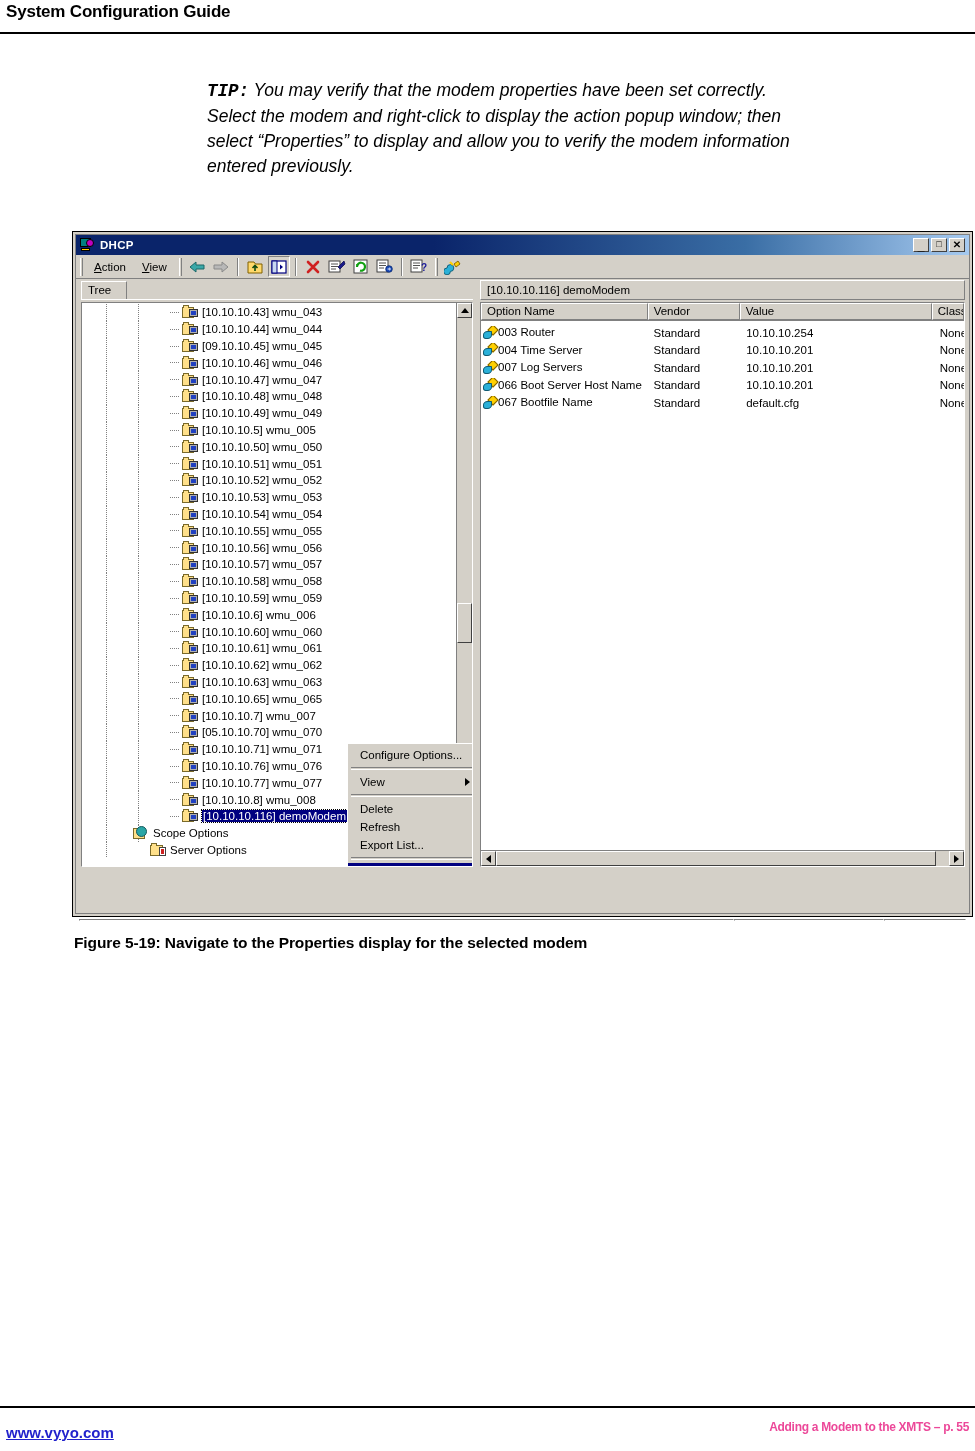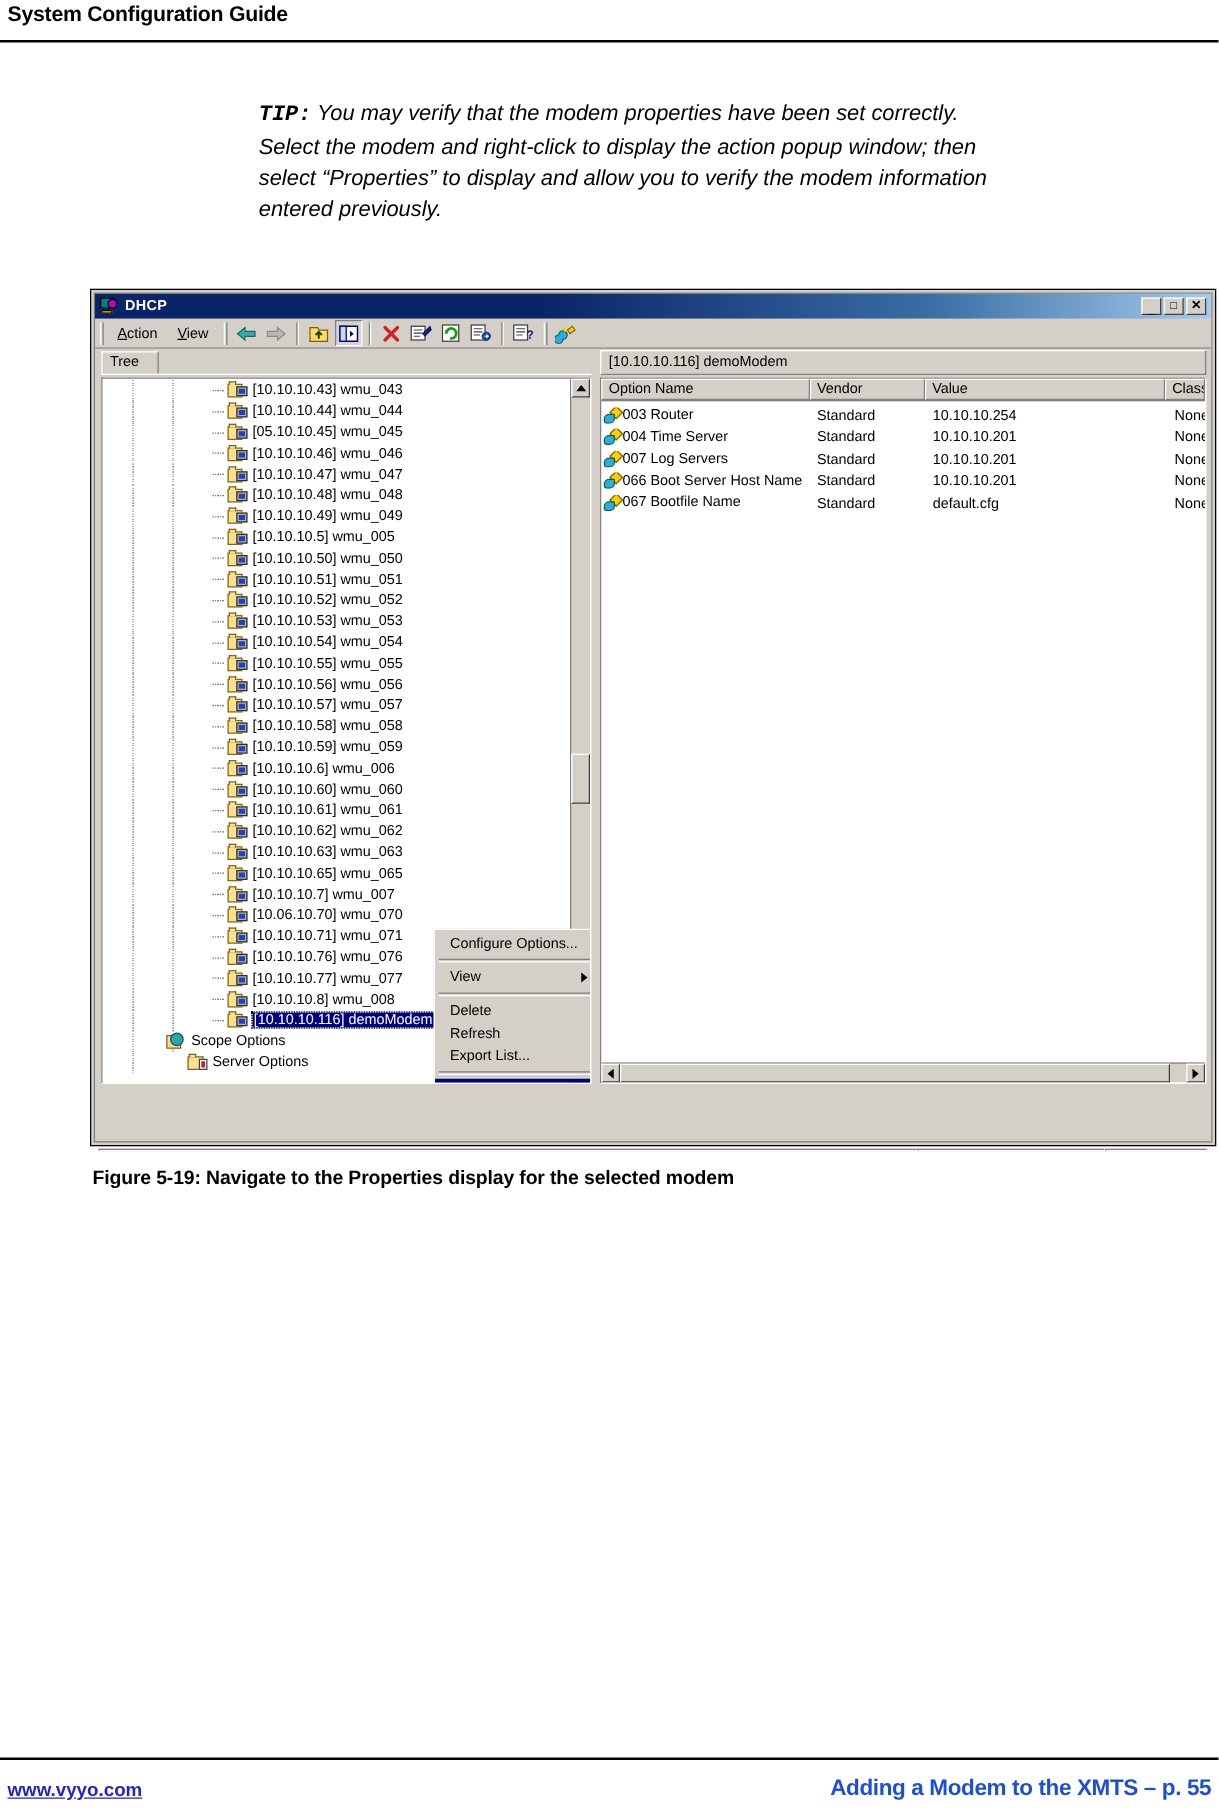--- a/index.html
+++ b/index.html
@@ -47,23 +47,23 @@
     top: 1424px;
     font-size: 15px;
     font-weight: bold;
     color: #2222cc;
     text-decoration: underline;
   }
   .footer-right {
     position: absolute;
     right: 6px;
     top: 1420px;
-    font-size: 18px;
+    font-size: 12px;
     font-weight: bold;
-    color: #1d4ed8;
+    color: #ec4899;
     letter-spacing: -0.3px;
     white-space: nowrap;
   }
 
   
   .tip-block {
     position: absolute;
     left: 207px;
     top: 78px;
     width: 600px;
@@ -757,21 +757,21 @@
             <span class="label">[10.10.10.44] wmu_044</span>
           </div>
           <div class="tree-row">
             <div class="guide g1"></div>
             <div class="guide g2"></div>
             <div class="elbow"></div>
             <div class="node-icon ico-client">
               <div class="f"></div>
               <div class="m"></div>
             </div>
-            <span class="label">[05.10.10.45] wmu_045</span>
+            <span class="label">[09.10.10.45] wmu_045</span>
           </div>
           <div class="tree-row">
             <div class="guide g1"></div>
             <div class="guide g2"></div>
             <div class="elbow"></div>
             <div class="node-icon ico-client">
               <div class="f"></div>
               <div class="m"></div>
             </div>
             <span class="label">[10.10.10.46] wmu_046</span>
@@ -987,21 +987,21 @@
             <span class="label">[10.10.10.7] wmu_007</span>
           </div>
           <div class="tree-row">
             <div class="guide g1"></div>
             <div class="guide g2"></div>
             <div class="elbow"></div>
             <div class="node-icon ico-client">
               <div class="f"></div>
               <div class="m"></div>
             </div>
-            <span class="label">[10.06.10.70] wmu_070</span>
+            <span class="label">[05.10.10.70] wmu_070</span>
           </div>
           <div class="tree-row">
             <div class="guide g1"></div>
             <div class="guide g2"></div>
             <div class="elbow"></div>
             <div class="node-icon ico-client">
               <div class="f"></div>
               <div class="m"></div>
             </div>
             <span class="label">[10.10.10.71] wmu_071</span>

